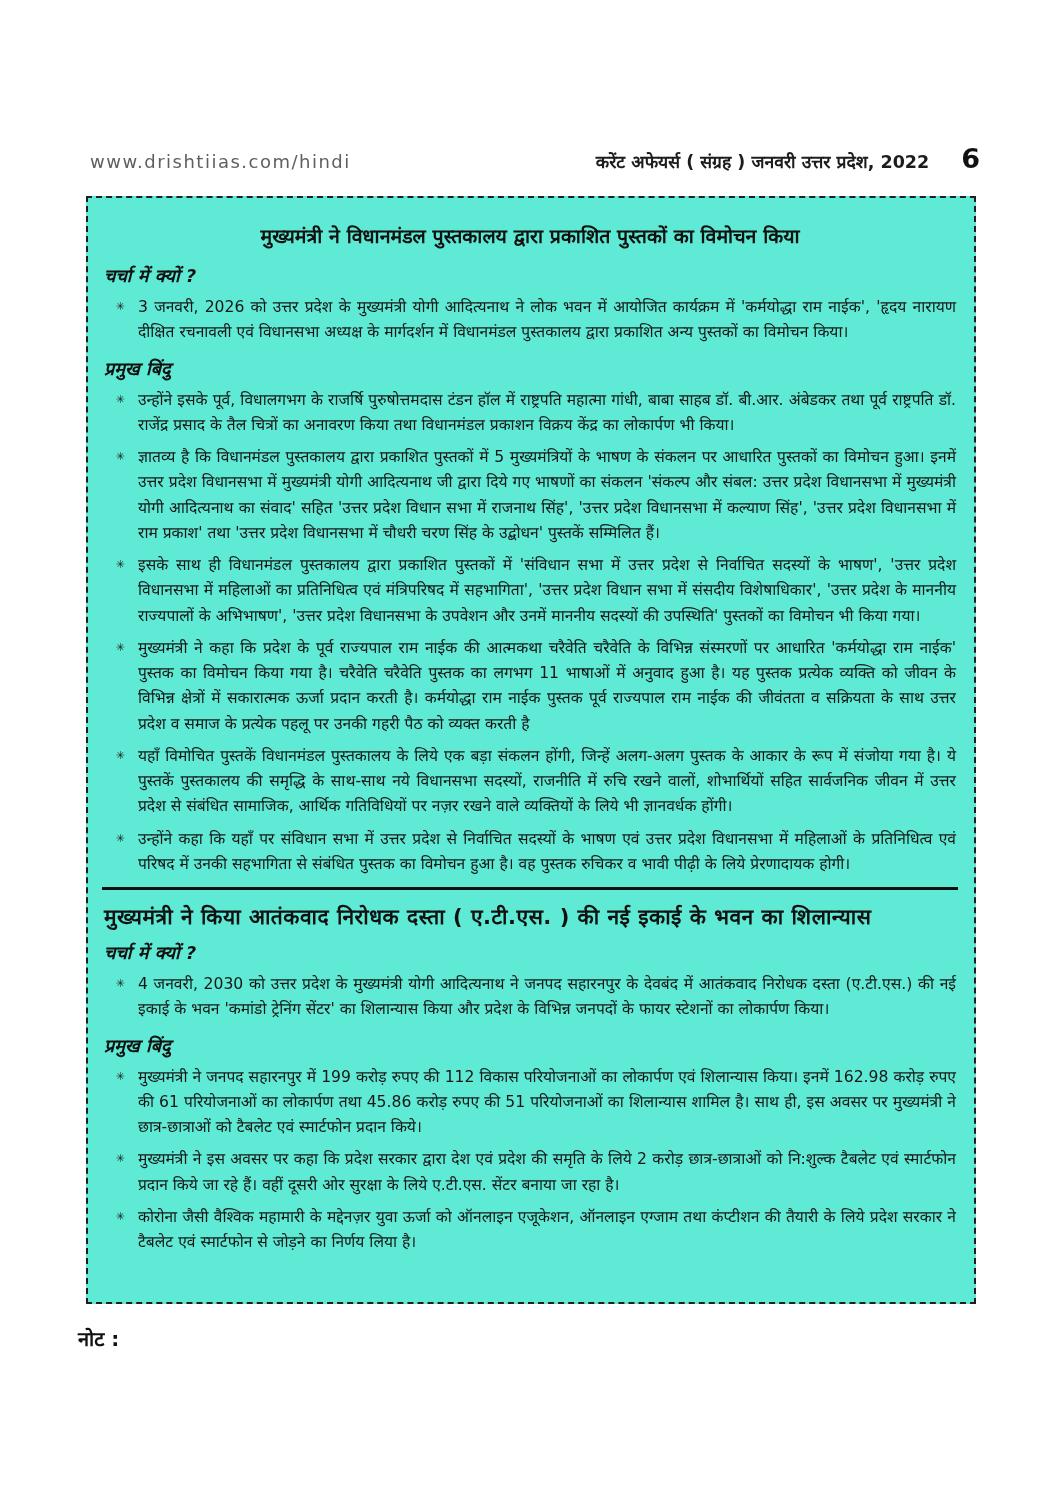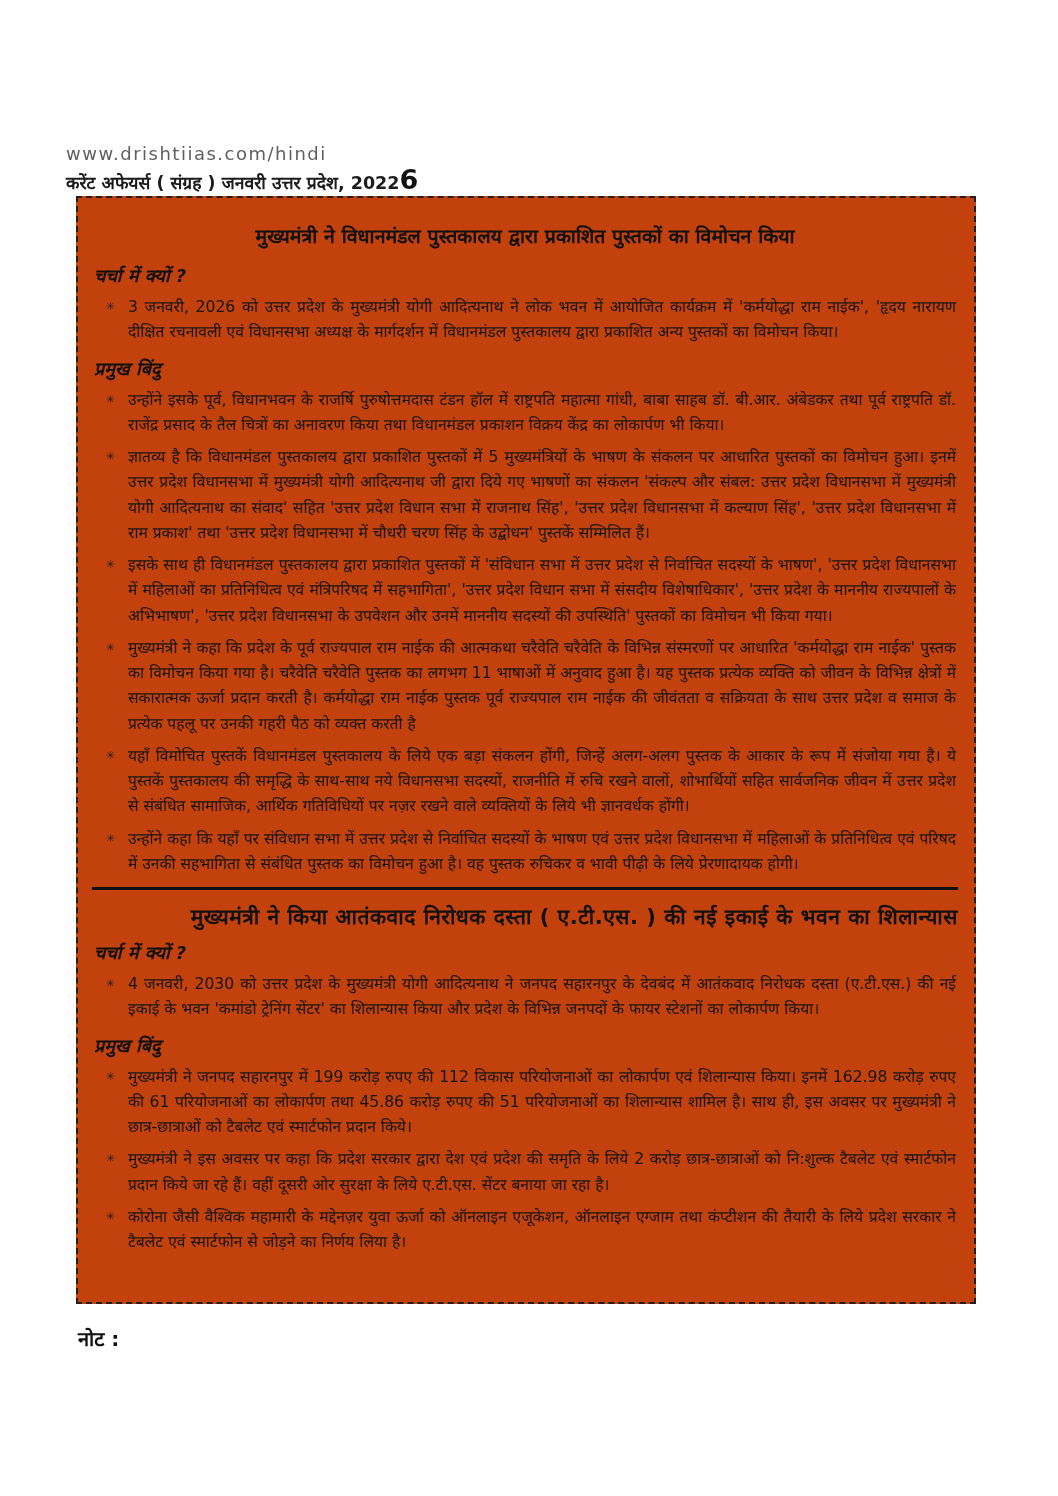--- a/index.html
+++ b/index.html
@@ -12,63 +12,62 @@
     background: #ffffff;
     color: #1a1a1a;
     overflow: hidden;
     margin: 0 auto;
   }
   
   .page-header {
     display: flex;
     justify-content: space-between;
     align-items: baseline;
-    margin: 143px 78px 0 66px;
-    flex-direction: column;
+    margin: 143px 78px 0 90px;
   }
   .site-url {
     font-size: 18px;
     letter-spacing: 1.5px;
     color: #5f5f5f;
   }
   .header-right {
     display: flex;
     align-items: baseline;
-    gap: 0;
+    gap: 32px;
   }
   .edition-title {
     font-size: 17.5px;
     font-weight: bold;
     color: #1c1c1c;
   }
   .page-number {
     font-size: 27px;
     font-weight: bold;
     color: #111;
   }
   
   .content-box {
     position: absolute;
-    left: 76px;
+    left: 86px;
     right: 82px;
     top: 196px;
     height: 1108px;
     border: 2px dashed #1f1f1f;
     padding: 14px 16px 10px 14px;
-    background: #c2410c;
+    background: #5eead4;
   }
   .article-title-centered {
     text-align: center;
     font-weight: bold;
     font-size: 19.5px;
     color: #111;
     margin: 10px 0 14px 0;
   }
   .article-title-left {
-    text-align: right;
+    text-align: left;
     font-weight: bold;
     font-size: 21px;
     color: #111;
     margin: 10px 0 10px 2px;
     letter-spacing: 0.5px;
   }
   .section-heading {
     font-weight: bold;
     font-size: 18px;
     color: #111;
@@ -130,21 +129,21 @@
 
       <div class="section-heading">चर्चा में क्यों ?</div>
       <div class="bullet-item">
         <span class="bullet-marker">✳</span>
         <span class="bullet-text">3 जनवरी, 2026 को उत्तर प्रदेश के मुख्यमंत्री योगी आदित्यनाथ ने लोक भवन में आयोजित कार्यक्रम में 'कर्मयोद्धा राम नाईक', 'हृदय नारायण दीक्षित रचनावली एवं विधानसभा अध्यक्ष के मार्गदर्शन में विधानमंडल पुस्तकालय द्वारा प्रकाशित अन्य पुस्तकों का विमोचन किया।</span>
       </div>
 
       <div class="section-heading">प्रमुख बिंदु</div>
       <div class="bullet-item">
         <span class="bullet-marker">✳</span>
-        <span class="bullet-text">उन्होंने इसके पूर्व, विधानभवन के राजर्षि पुरुषोत्तमदास टंडन हॉल में राष्ट्रपति महात्मा गांधी, बाबा साहब डॉ. बी.आर. अंबेडकर तथा पूर्व राष्ट्रपति डॉ. राजेंद्र प्रसाद के तैल चित्रों का अनावरण किया तथा विधानमंडल प्रकाशन विक्रय केंद्र का लोकार्पण भी किया।</span>
+        <span class="bullet-text">उन्होंने इसके पूर्व, विधालगभग के राजर्षि पुरुषोत्तमदास टंडन हॉल में राष्ट्रपति महात्मा गांधी, बाबा साहब डॉ. बी.आर. अंबेडकर तथा पूर्व राष्ट्रपति डॉ. राजेंद्र प्रसाद के तैल चित्रों का अनावरण किया तथा विधानमंडल प्रकाशन विक्रय केंद्र का लोकार्पण भी किया।</span>
       </div>
       <div class="bullet-item">
         <span class="bullet-marker">✳</span>
         <span class="bullet-text">ज्ञातव्य है कि विधानमंडल पुस्तकालय द्वारा प्रकाशित पुस्तकों में 5 मुख्यमंत्रियों के भाषण के संकलन पर आधारित पुस्तकों का विमोचन हुआ। इनमें उत्तर प्रदेश विधानसभा में मुख्यमंत्री योगी आदित्यनाथ जी द्वारा दिये गए भाषणों का संकलन 'संकल्प और संबल: उत्तर प्रदेश विधानसभा में मुख्यमंत्री योगी आदित्यनाथ का संवाद' सहित 'उत्तर प्रदेश विधान सभा में राजनाथ सिंह', 'उत्तर प्रदेश विधानसभा में कल्याण सिंह', 'उत्तर प्रदेश विधानसभा में राम प्रकाश' तथा 'उत्तर प्रदेश विधानसभा में चौधरी चरण सिंह के उद्बोधन' पुस्तकें सम्मिलित हैं।</span>
       </div>
       <div class="bullet-item">
         <span class="bullet-marker">✳</span>
         <span class="bullet-text">इसके साथ ही विधानमंडल पुस्तकालय द्वारा प्रकाशित पुस्तकों में 'संविधान सभा में उत्तर प्रदेश से निर्वाचित सदस्यों के भाषण', 'उत्तर प्रदेश विधानसभा में महिलाओं का प्रतिनिधित्व एवं मंत्रिपरिषद में सहभागिता', 'उत्तर प्रदेश विधान सभा में संसदीय विशेषाधिकार', 'उत्तर प्रदेश के माननीय राज्यपालों के अभिभाषण', 'उत्तर प्रदेश विधानसभा के उपवेशन और उनमें माननीय सदस्यों की उपस्थिति' पुस्तकों का विमोचन भी किया गया।</span>
       </div>
       <div class="bullet-item">

